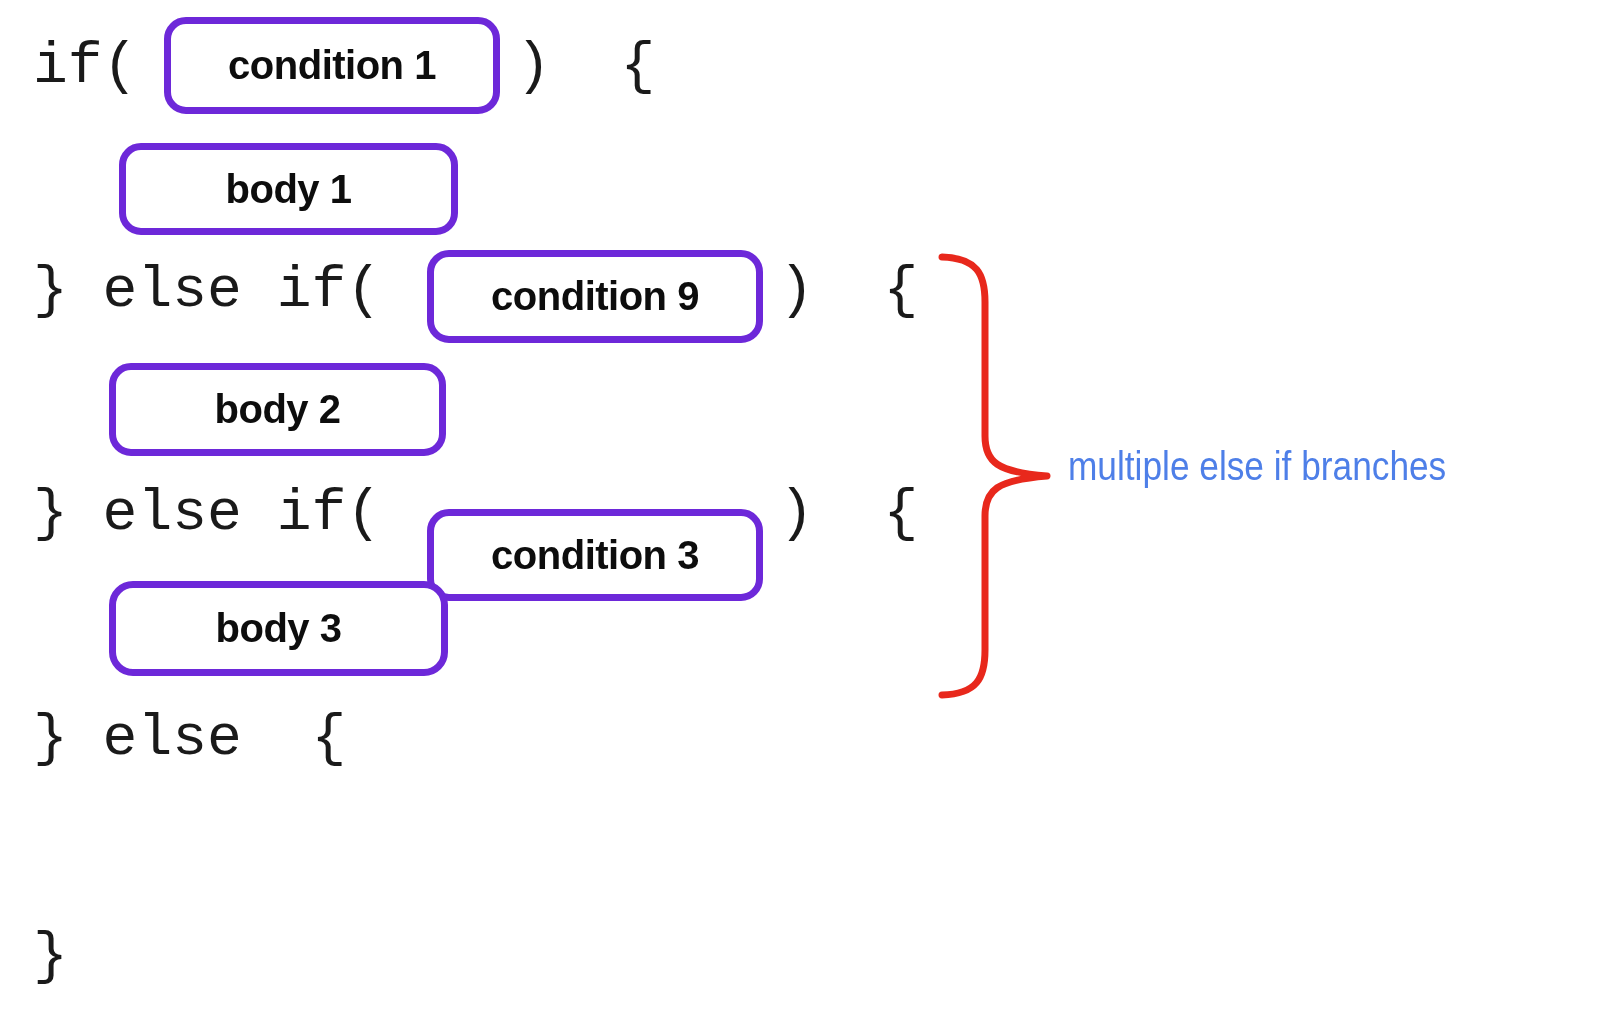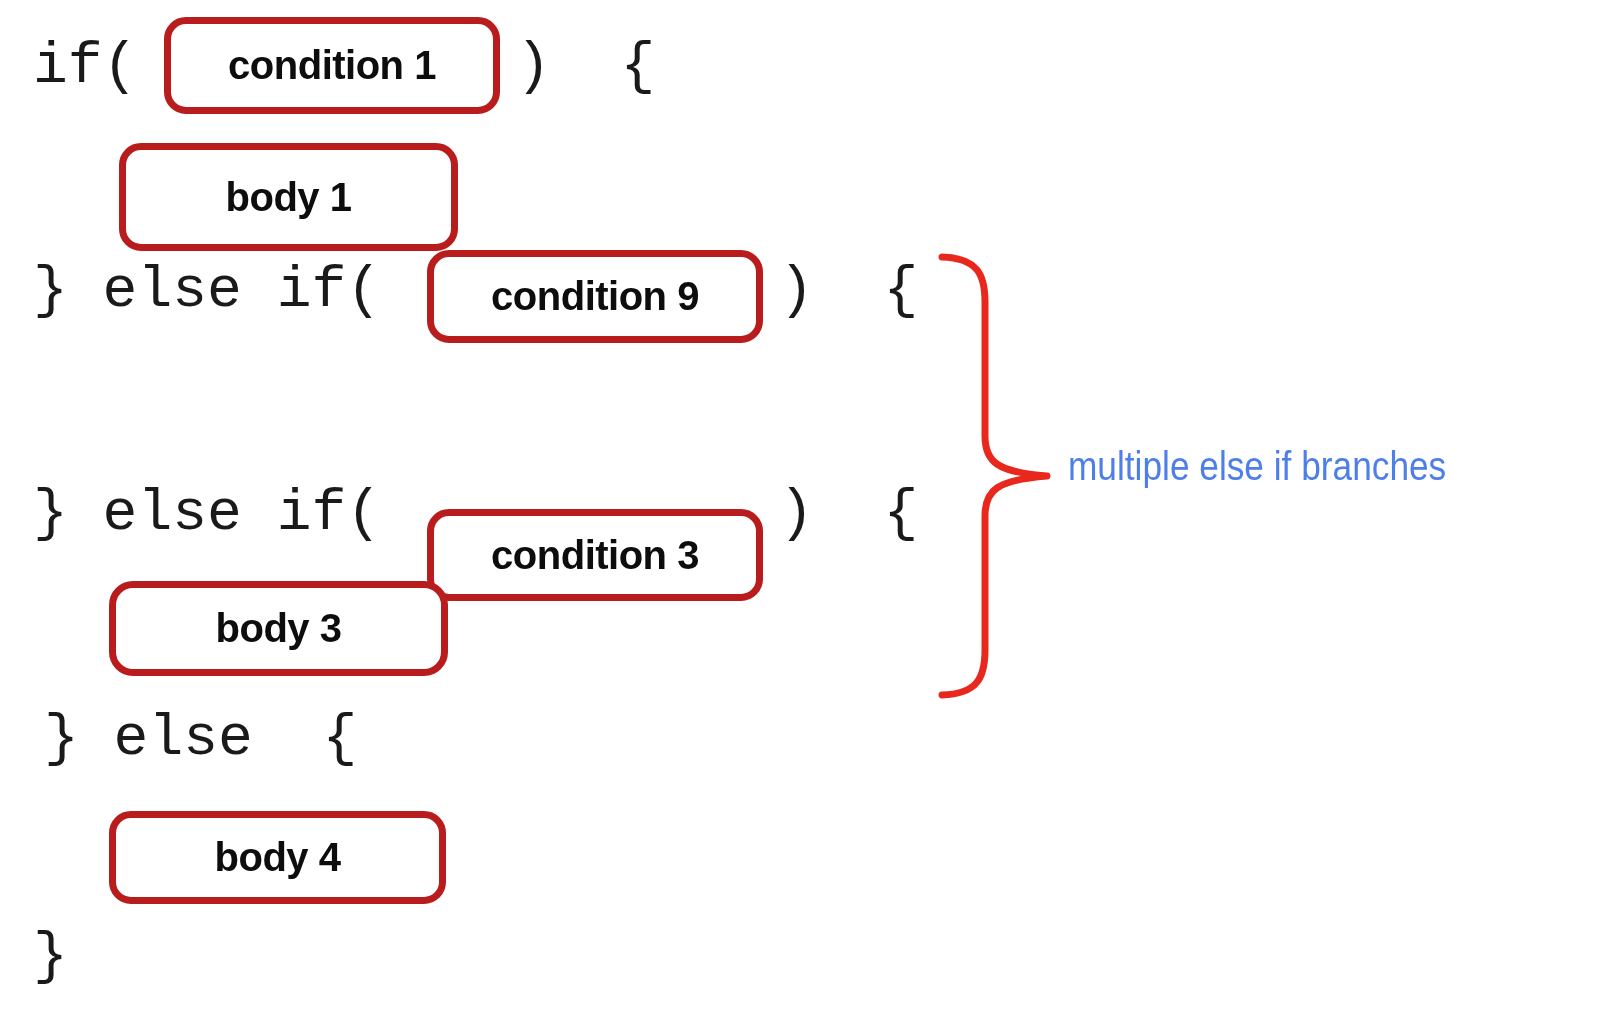--- a/index.html
+++ b/index.html
@@ -26,21 +26,21 @@
     color: #1a1a1a;
     white-space: pre;
     letter-spacing: 0px;
   }
 
   
   .rbox {
     position: absolute;
     box-sizing: border-box;
     background: #ffffff;
-    border: 7px solid #b91c1c;
+    border: 7px solid #6d28d9;
     border-radius: 22px;
     display: flex;
     align-items: center;
     justify-content: center;
   }
   .rbox .rlabel {
     font-family: "Liberation Sans", sans-serif;
     font-size: 40px;
     font-weight: 700;
     color: #0d0d0d;
@@ -78,50 +78,50 @@
 <div id="canvas">
 
   <div class="code" style="left:33px; top:38px;">if(</div>
 
   <div class="rbox" style="left:164px; top:17px; width:336px; height:97px;">
     <span class="rlabel">condition 1</span>
   </div>
 
   <div class="code" style="left:516px; top:38px;">)  {</div>
 
-  <div class="rbox" style="left:119px; top:143px; width:339px; height:108px;">
+  <div class="rbox" style="left:119px; top:143px; width:339px; height:92px;">
     <span class="rlabel">body 1</span>
   </div>
 
   <div class="code" style="left:33px; top:262px;">} else if(</div>
 
   <div class="rbox" style="left:427px; top:250px; width:336px; height:93px;">
     <span class="rlabel">condition 9</span>
   </div>
 
   <div class="code" style="left:779px; top:262px;">)  {</div>
 
+  <div class="rbox" style="left:109px; top:363px; width:337px; height:93px;">
+    <span class="rlabel">body 2</span>
+  </div>
 
   <div class="code" style="left:33px; top:485px;">} else if(</div>
 
   <div class="rbox" style="left:427px; top:472px; width:336px; height:92px;margin-top:37px;">
     <span class="rlabel">condition 3</span>
   </div>
 
   <div class="code" style="left:779px; top:485px;">)  {</div>
 
   <div class="rbox" style="left:109px; top:581px; width:339px; height:95px;border-radius:24px;">
     <span class="rlabel">body 3</span>
   </div>
 
-  <div class="code" style="left:44px; top:710px;">} else  {</div>
+  <div class="code" style="left:33px; top:710px;">} else  {</div>
 
-  <div class="rbox" style="left:109px; top:811px; width:337px; height:93px;">
-    <span class="rlabel">body 4</span>
-  </div>
 
   <div class="code" style="left:33px; top:928px;">}</div>
 
   <div id="brace-wrap">
     <svg width="145" height="465" viewBox="0 0 145 465">
       <path d="M 17 17
                C 52 18, 60 34, 60 62
                L 60 196
                C 60 222, 72 232, 122 236
                C 72 240, 60 250, 60 276

